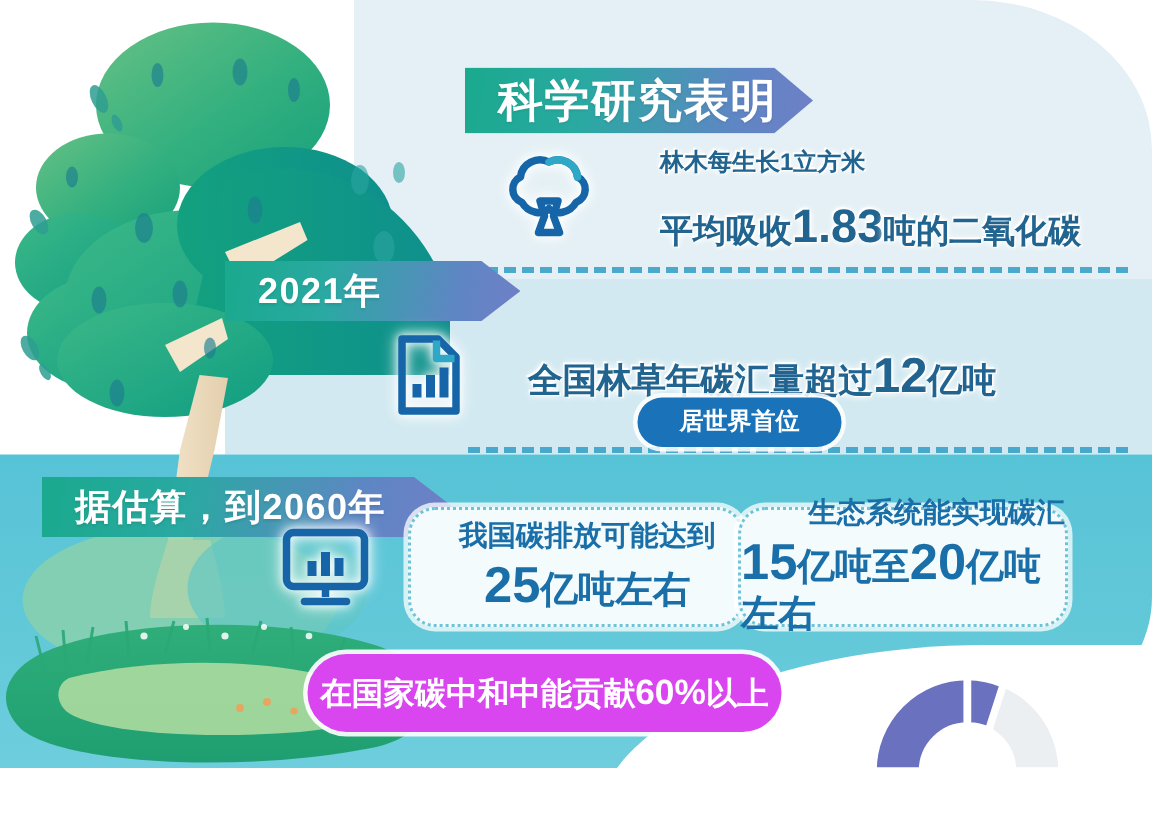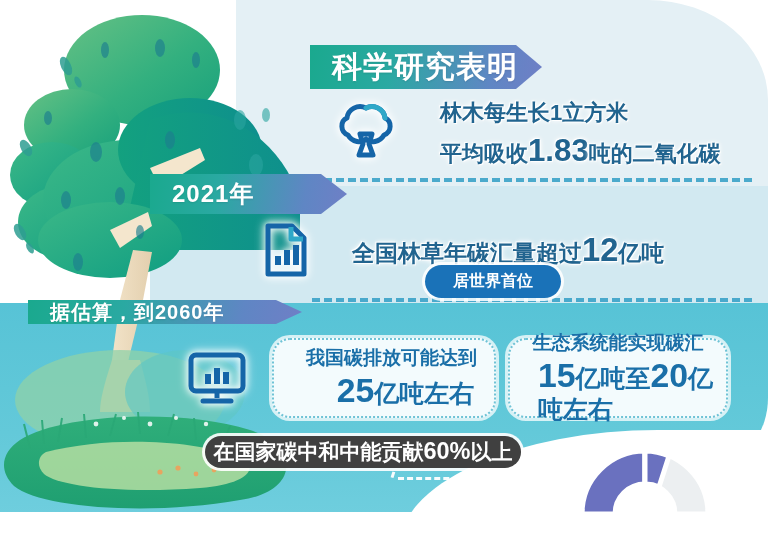--- a/index.html
+++ b/index.html
@@ -76,74 +76,74 @@
     font-weight: bold;
     letter-spacing: 1px;
     padding-left: 22px;
     -webkit-clip-path: polygon(0 0, calc(100% - 26px) 0, 100% 50%, calc(100% - 26px) 100%, 0 100%);
     clip-path: polygon(0 0, calc(100% - 26px) 0, 100% 50%, calc(100% - 26px) 100%, 0 100%);
     background: linear-gradient(100deg, #1aa98e 0%, #2aa9a2 35%, #5f86c4 78%, #6f7fc6 100%);
     text-shadow: 0 1px 2px rgba(0,0,0,0.10);
   }
   #banner-1 { left: 310px; top: 45px;  width: 210px; height: 44px; font-size: 30px; }
   #banner-2 { left: 150px; top: 174px; width: 175px; height: 40px; font-size: 24px; }
-  #banner-3 { left: 28px;  top: 300px; width: 252px; height: 24px; font-size: 20px; }
+  #banner-3 { left: 28px;  top: 318px; width: 252px; height: 40px; font-size: 24px; }
 
   
   .stmt {
     position: absolute;
     color: #21648f;
     font-weight: bold;
     white-space: nowrap;
     text-shadow: 0 0 4px #ffffff, 0 0 6px #ffffff, 1px 1px 0 #ffffff, -1px -1px 0 #ffffff;
   }
   .big { font-size: 1.42em; }
 
-  #stmt-1a { left: 440px; top: 98px;  font-size: 22px; }
+  #stmt-1a { left: 440px; top: 98px;  font-size: 16px; }
   #stmt-1b { left: 440px; top: 133px; font-size: 22px; text-align: center; }
   #stmt-2  { left: 352px; top: 215px; font-size: 23px; margin-top: 16px; }
   #stmt-4  { left: 222px; top: 443px; font-size: 21px; color: #ffffff; text-shadow: none; }
 
   
   .pill {
     position: absolute;
     display: flex;
     align-items: center;
     justify-content: center;
     background: #1a72b8;
     color: #ffffff;
     border-radius: 999px;
     font-weight: bold;
     box-shadow: 0 0 0 3px rgba(255,255,255,.85);
   }
   #pill-world { left: 425px; top: 265px; width: 136px; height: 33px; font-size: 16px; }
   #pill-contrib {
-    left: 205px; top: 436px; width: 316px; height: 32px;
-    background: #404040; box-shadow: 0 0 0 3px rgba(255,255,255,.9);
+    left: 205px; top: 436px; width: 316px; height: 52px;
+    background: #d946ef; box-shadow: 0 0 0 3px rgba(255,255,255,.9);
   }
 
   
   .card {
     position: absolute;
     background: #f3fbfd;
     border: 2px dotted #6fc3d6;
     border-radius: 18px;
     box-shadow: 0 0 0 3px rgba(255,255,255,.75);
     display: flex;
     flex-direction: column;
     align-items: center;
     justify-content: center;
     color: #1a6fa8;
     font-weight: bold;
   }
   .card .l1 { font-size: 19px; line-height: 1.15; }
-  .card .l2 { font-size: 25px; line-height: 1.15; margin-top: 2px; margin-left: 28px; }
+  .card .l2 { font-size: 25px; line-height: 1.15; margin-top: 2px; }
   .card .l2 .big { font-size: 1.35em; }
   #card-emission { left: 272px; top: 338px; width: 205px; height: 76px; padding-left: 15px; }
-  #card-sink     { left: 508px; top: 338px; width: 216px; height: 76px; }
+  #card-sink     { left: 492px; top: 338px; width: 216px; height: 76px; align-items: flex-end; }
 
   
   .sep {
     position: absolute;
     height: 0;
     border-top: 4px dashed #3ba3c8;
     opacity: .9;
   }
   #sep-1 { left: 312px; top: 178px; width: 440px; }
   #sep-2 { left: 312px; top: 298px; width: 440px; }

